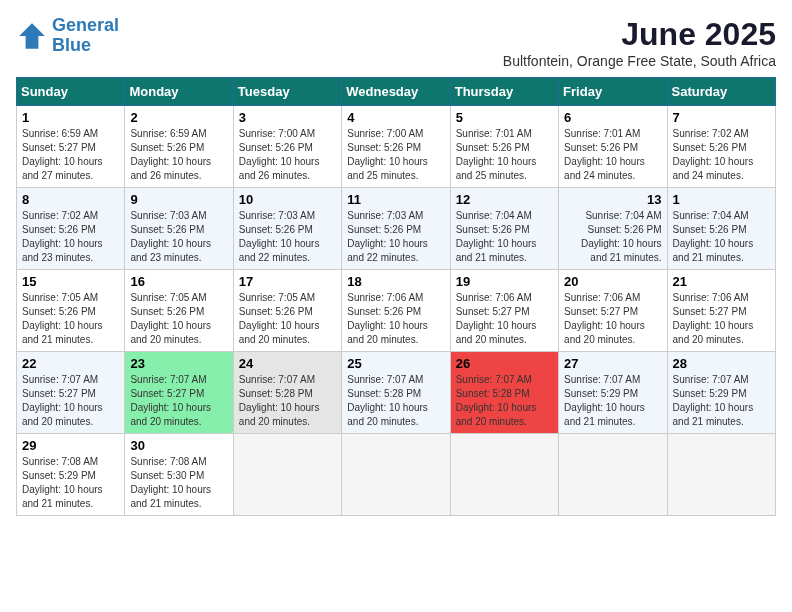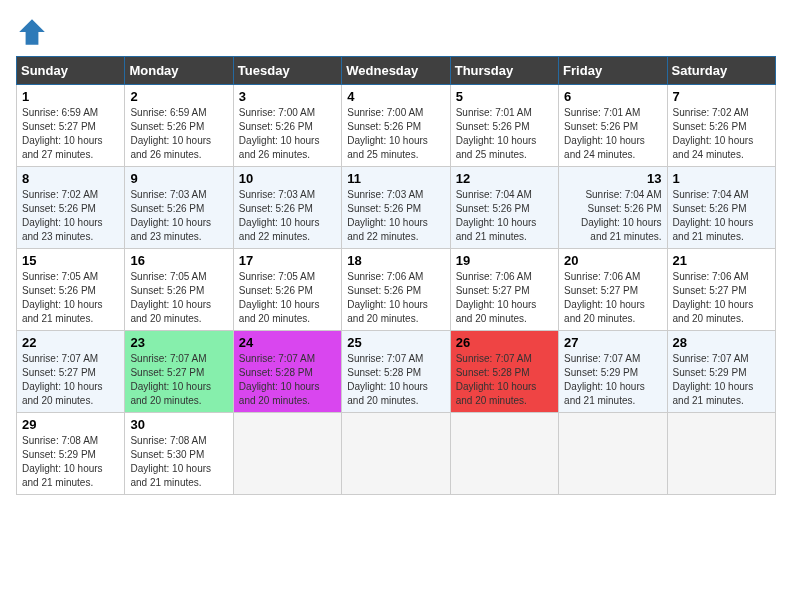--- a/index.html
+++ b/index.html
@@ -45,21 +45,21 @@
     .subtitle {
       font-size: 14px;
       color: #333;
     }
     .calendar {
       width: 100%;
       border-collapse: collapse;
       border: 1px solid #ccc;
     }
     .calendar th {
-      background: #404040;
+      background: #0f766e;
       color: #fff;
       font-size: 13px;
       font-weight: bold;
       padding: 6px 4px;
       text-align: left;
       border: 1px solid #2469a0;
     }
     .calendar td {
       vertical-align: top;
       border: 1px solid #ccc;
@@ -92,20 +92,28 @@
     }
   </style>
 </head>
 <body>
 
 <div class="header">
   <div class="logo">
     <svg class="logo-icon" viewBox="0 0 40 40">
       <polygon points="20,4 36,20 28,20 28,36 12,36 12,20 4,20" fill="#2e7ab8"></polygon>
     </svg>
+    <div class="logo-text">
+      <div><span>General</span></div>
+      <div style="color:#2e7ab8;">Blue</div>
+    </div>
+  </div>
+  <div class="title-block">
+    <div class="month-title">June 2025</div>
+    <div class="subtitle">Bultfontein, Orange Free State, South Africa</div>
   </div>
 </div>
 
 <table class="calendar">
   <thead>
     <tr>
       <th>Sunday</th>
       <th>Monday</th>
       <th>Tuesday</th>
       <th>Wednesday</th>
@@ -276,21 +284,21 @@
 Daylight: 10 hours
 and 20 minutes.</div>
         </td>
         <td style="background: #86efac;">
           <span class="day-num">23</span>
           <div class="cell-text" style="white-space: pre-line;">Sunrise: 7:07 AM
 Sunset: 5:27 PM
 Daylight: 10 hours
 and 20 minutes.</div>
         </td>
-        <td style="background: #d946ef;">
+        <td style="background: #e5e5e5;">
           <span class="day-num">24</span>
           <div class="cell-text" style="white-space: pre-line;">Sunrise: 7:07 AM
 Sunset: 5:28 PM
 Daylight: 10 hours
 and 20 minutes.</div>
         </td>
         <td style="background: rgb(240, 246, 252);">
           <span class="day-num">25</span>
           <div class="cell-text" style="white-space: pre-line;">Sunrise: 7:07 AM
 Sunset: 5:28 PM

